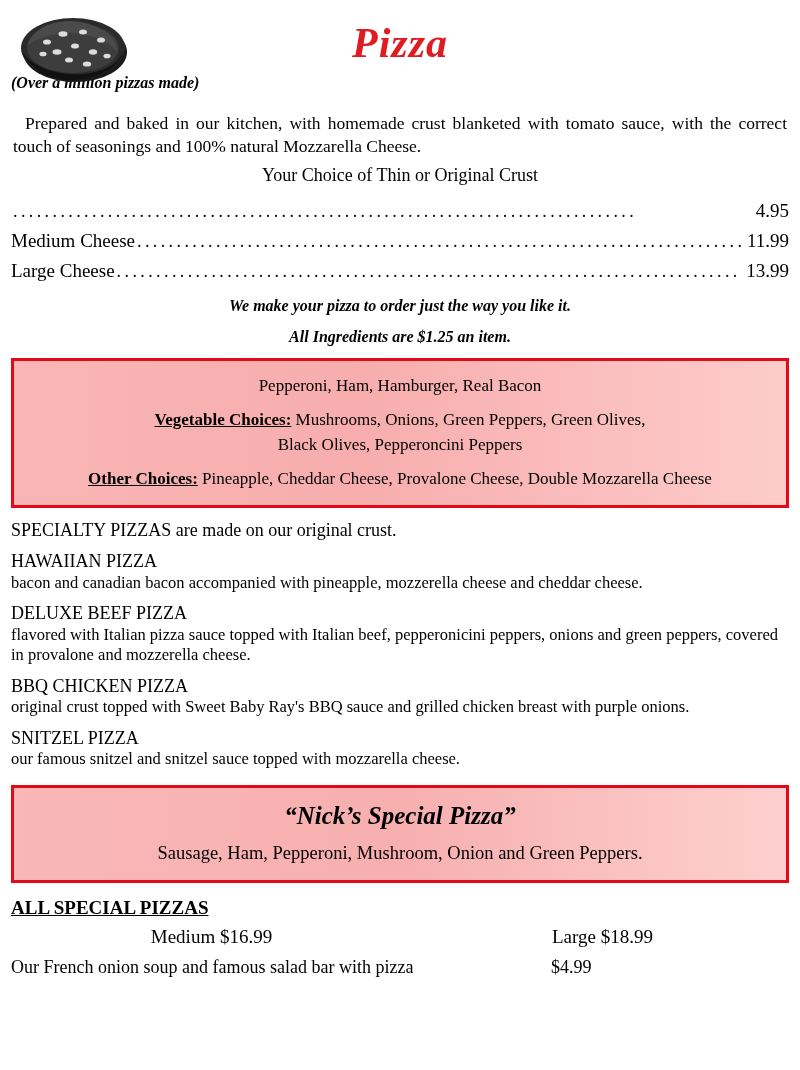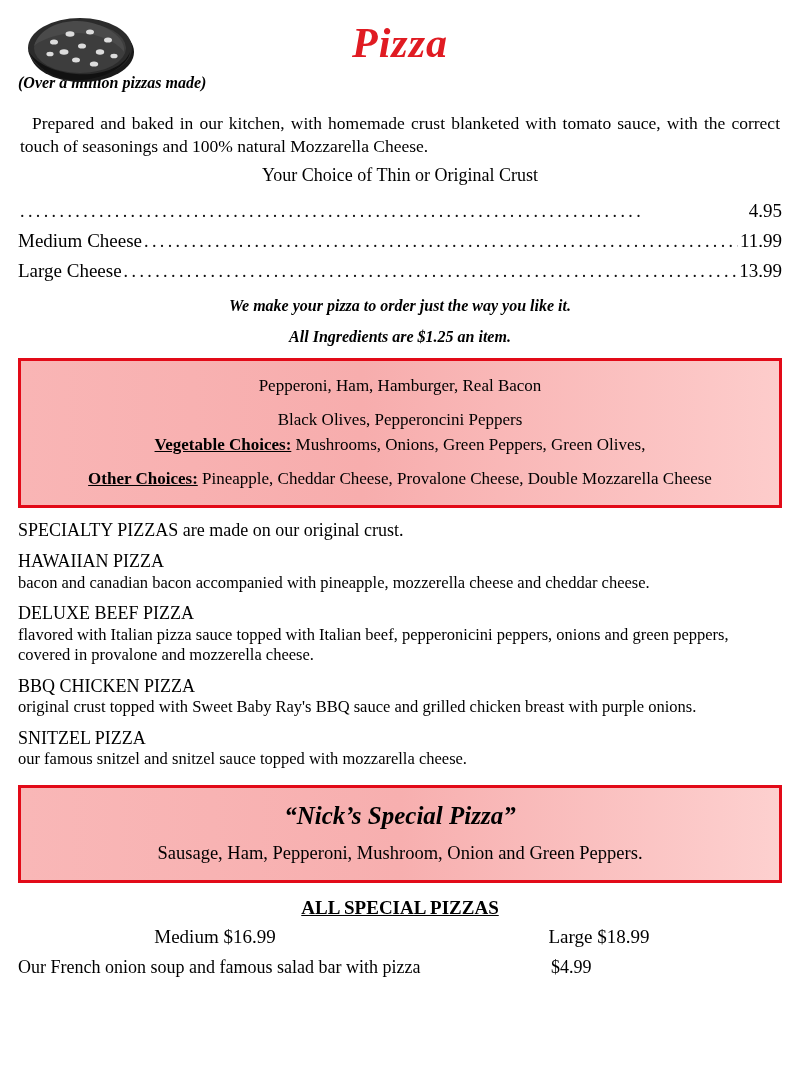--- a/index.html
+++ b/index.html
@@ -13,21 +13,21 @@
     font-family: "Liberation Serif", serif;
     color: #000000;
     overflow: hidden;
     position: relative;
   }
   .page {
     position: relative;
     width: 800px;
     height: 1070px;
     box-sizing: border-box;
-    padding: 0 18px;
+    padding: 0 11px;
   }
 
   
   .header {
     position: relative;
     height: 108px;
   }
   .pizza-logo {
     position: absolute;
     left: 2px;
@@ -160,21 +160,21 @@
     font-size: 25px;
     line-height: 1.1;
   }
   .nick-sub {
     font-size: 18.5px;
     margin-top: 14px;
   }
 
   
   .all-special {
-    text-align: center;
+    text-align: left;
     font-weight: bold;
     font-size: 19px;
     text-decoration: underline;
     margin-top: 14px;
   }
   .size-prices {
     display: flex;
     font-size: 19px;
     margin-top: 7px;
   }
@@ -253,25 +253,25 @@
   </div>
 
   <div class="note">We make your pizza to order just the way you like it.</div>
   <div class="note">All Ingredients are $1.25 an item.</div>
 
   <div class="pink-box">
     <div class="choice-block">
       <div class="choice-line">Pepperoni, Ham, Hamburger, Real Bacon</div>
     </div>
     <div class="choice-block">
-      <div class="choice-line">Black Olives, Pepperoncini Peppers</div>
       <div class="choice-line">
         <span class="lbl">Vegetable Choices:</span>
         <span>Mushrooms, Onions, Green Peppers, Green Olives,</span>
       </div>
+      <div class="choice-line">Black Olives, Pepperoncini Peppers</div>
     </div>
     <div class="choice-block">
       <div class="choice-line">
         <span class="lbl">Other Choices:</span>
         <span>Pineapple, Cheddar Cheese, Provalone Cheese, Double Mozzarella Cheese</span>
       </div>
     </div>
   </div>
 
   <div class="specialty-intro">SPECIALTY PIZZAS are made on our original crust.</div>

